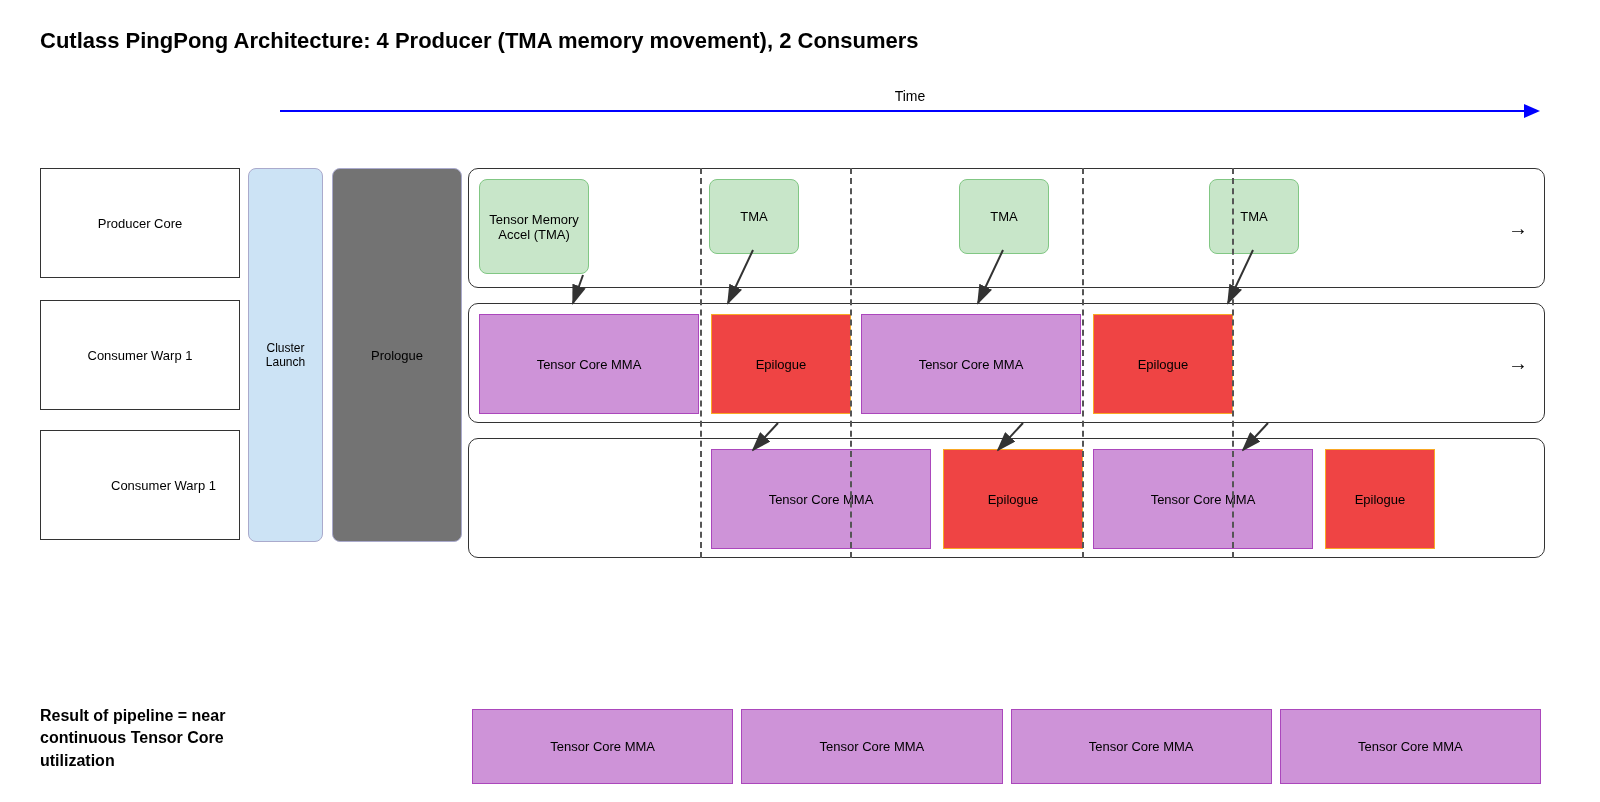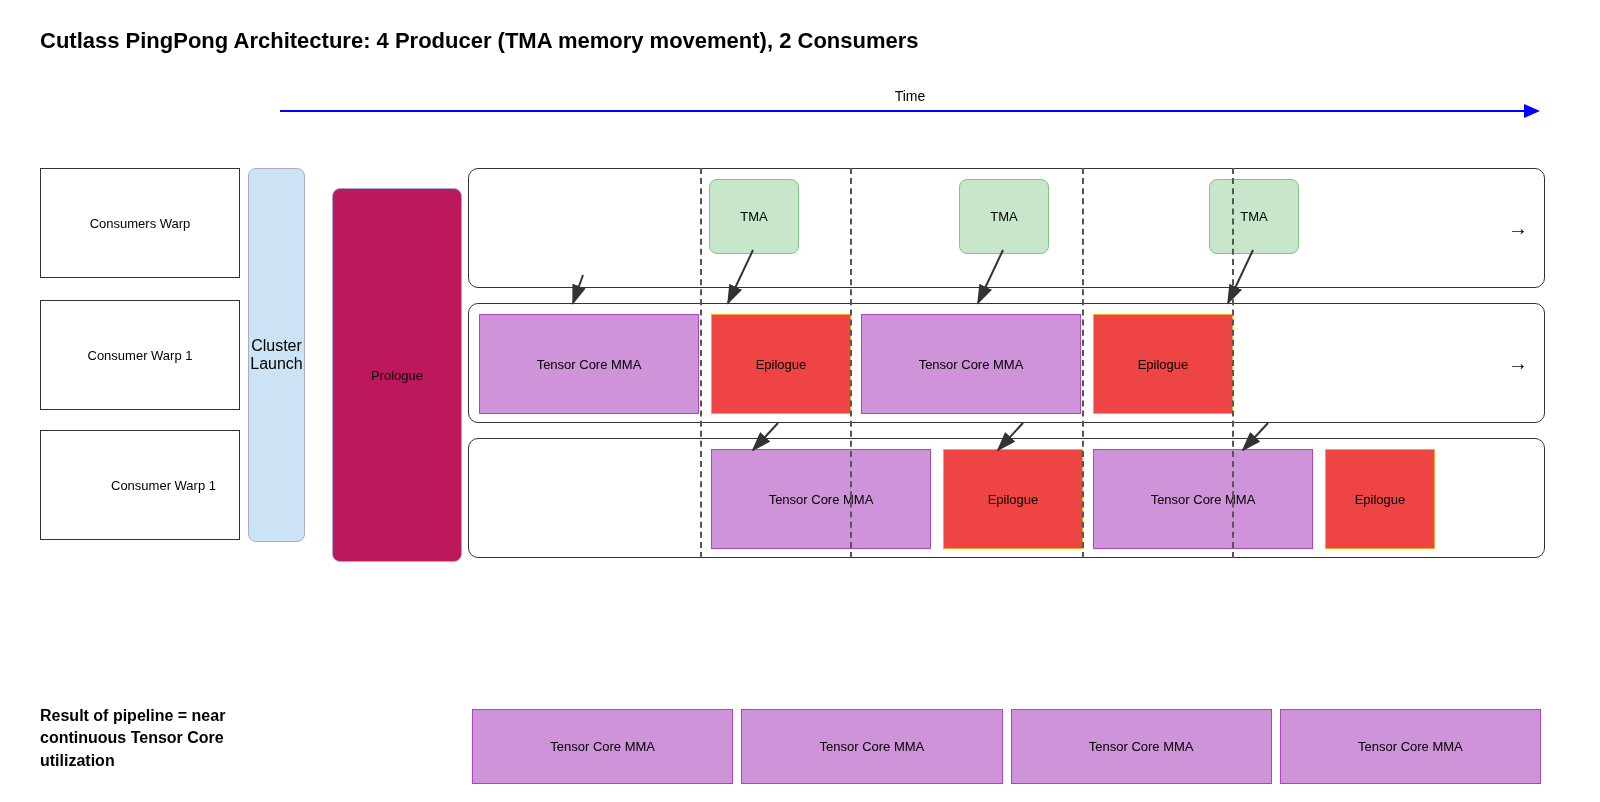--- a/index.html
+++ b/index.html
@@ -98,47 +98,46 @@
       width: 200px;
       height: 110px;
       padding-left: 47px;
     }
 
     
     .cluster-launch {
       position: absolute;
       left: 248px;
       top: 168px;
-      width: 57px;
+      width: 75px;
       height: 374px;
       background: #cce3f5;
       border: 1.5px solid #aac;
       border-radius: 8px;
       display: flex;
       align-items: center;
       justify-content: center;
       text-align: center;
-      font-size: 16px;
+      font-size: 12px;
     }
 
     
     .prologue {
       position: absolute;
       left: 332px;
       top: 168px;
       width: 130px;
       height: 374px;
-      background: #be185d;
+      background: #737373;
       border: 1.5px solid #aac;
       border-radius: 8px;
       display: flex;
       align-items: center;
       justify-content: center;
       font-size: 13px;
-      margin-top: 20px;
     }
 
     
     .timeline-area {
       position: absolute;
       left: 468px;
       right: 55px;
       top: 155px;
       bottom: 80px;
     }
@@ -261,32 +260,33 @@
 </head>
 <body>
 
 <div class="main-title">Cutlass PingPong Architecture:  4 Producer (TMA memory movement), 2 Consumers</div>
 
 <div class="time-arrow-container">
   <div class="time-label">Time</div>
   <div class="time-arrow"></div>
 </div>
 
-<div class="warp-label-box warp-producer">Consumers Warp</div>
+<div class="warp-label-box warp-producer">Producer Core</div>
 <div class="warp-label-box warp-consumer0">Consumer Warp 1</div>
 <div class="warp-label-box warp-consumer1">Consumer Warp 1</div>
 
 <div class="cluster-launch">Cluster Launch</div>
 
 <div class="prologue">Prologue</div>
 
 <div class="timeline-area">
 
   <div class="row-producer">
 
+    <div class="tma-box" style="left:10px; top:10px; width:110px; height:95px;">Tensor Memory Accel (TMA)</div>
 
     <div class="tma-box" style="left:240px; top:10px; width:90px; height:75px;">TMA</div>
 
     <div class="tma-box" style="left:490px; top:10px; width:90px; height:75px;">TMA</div>
 
     <div class="tma-box" style="left:740px; top:10px; width:90px; height:75px;">TMA</div>
 
     <div style="position:absolute; right:16px; top:50%; transform:translateY(-50%); font-size:20px;">→</div>
   </div>
 

